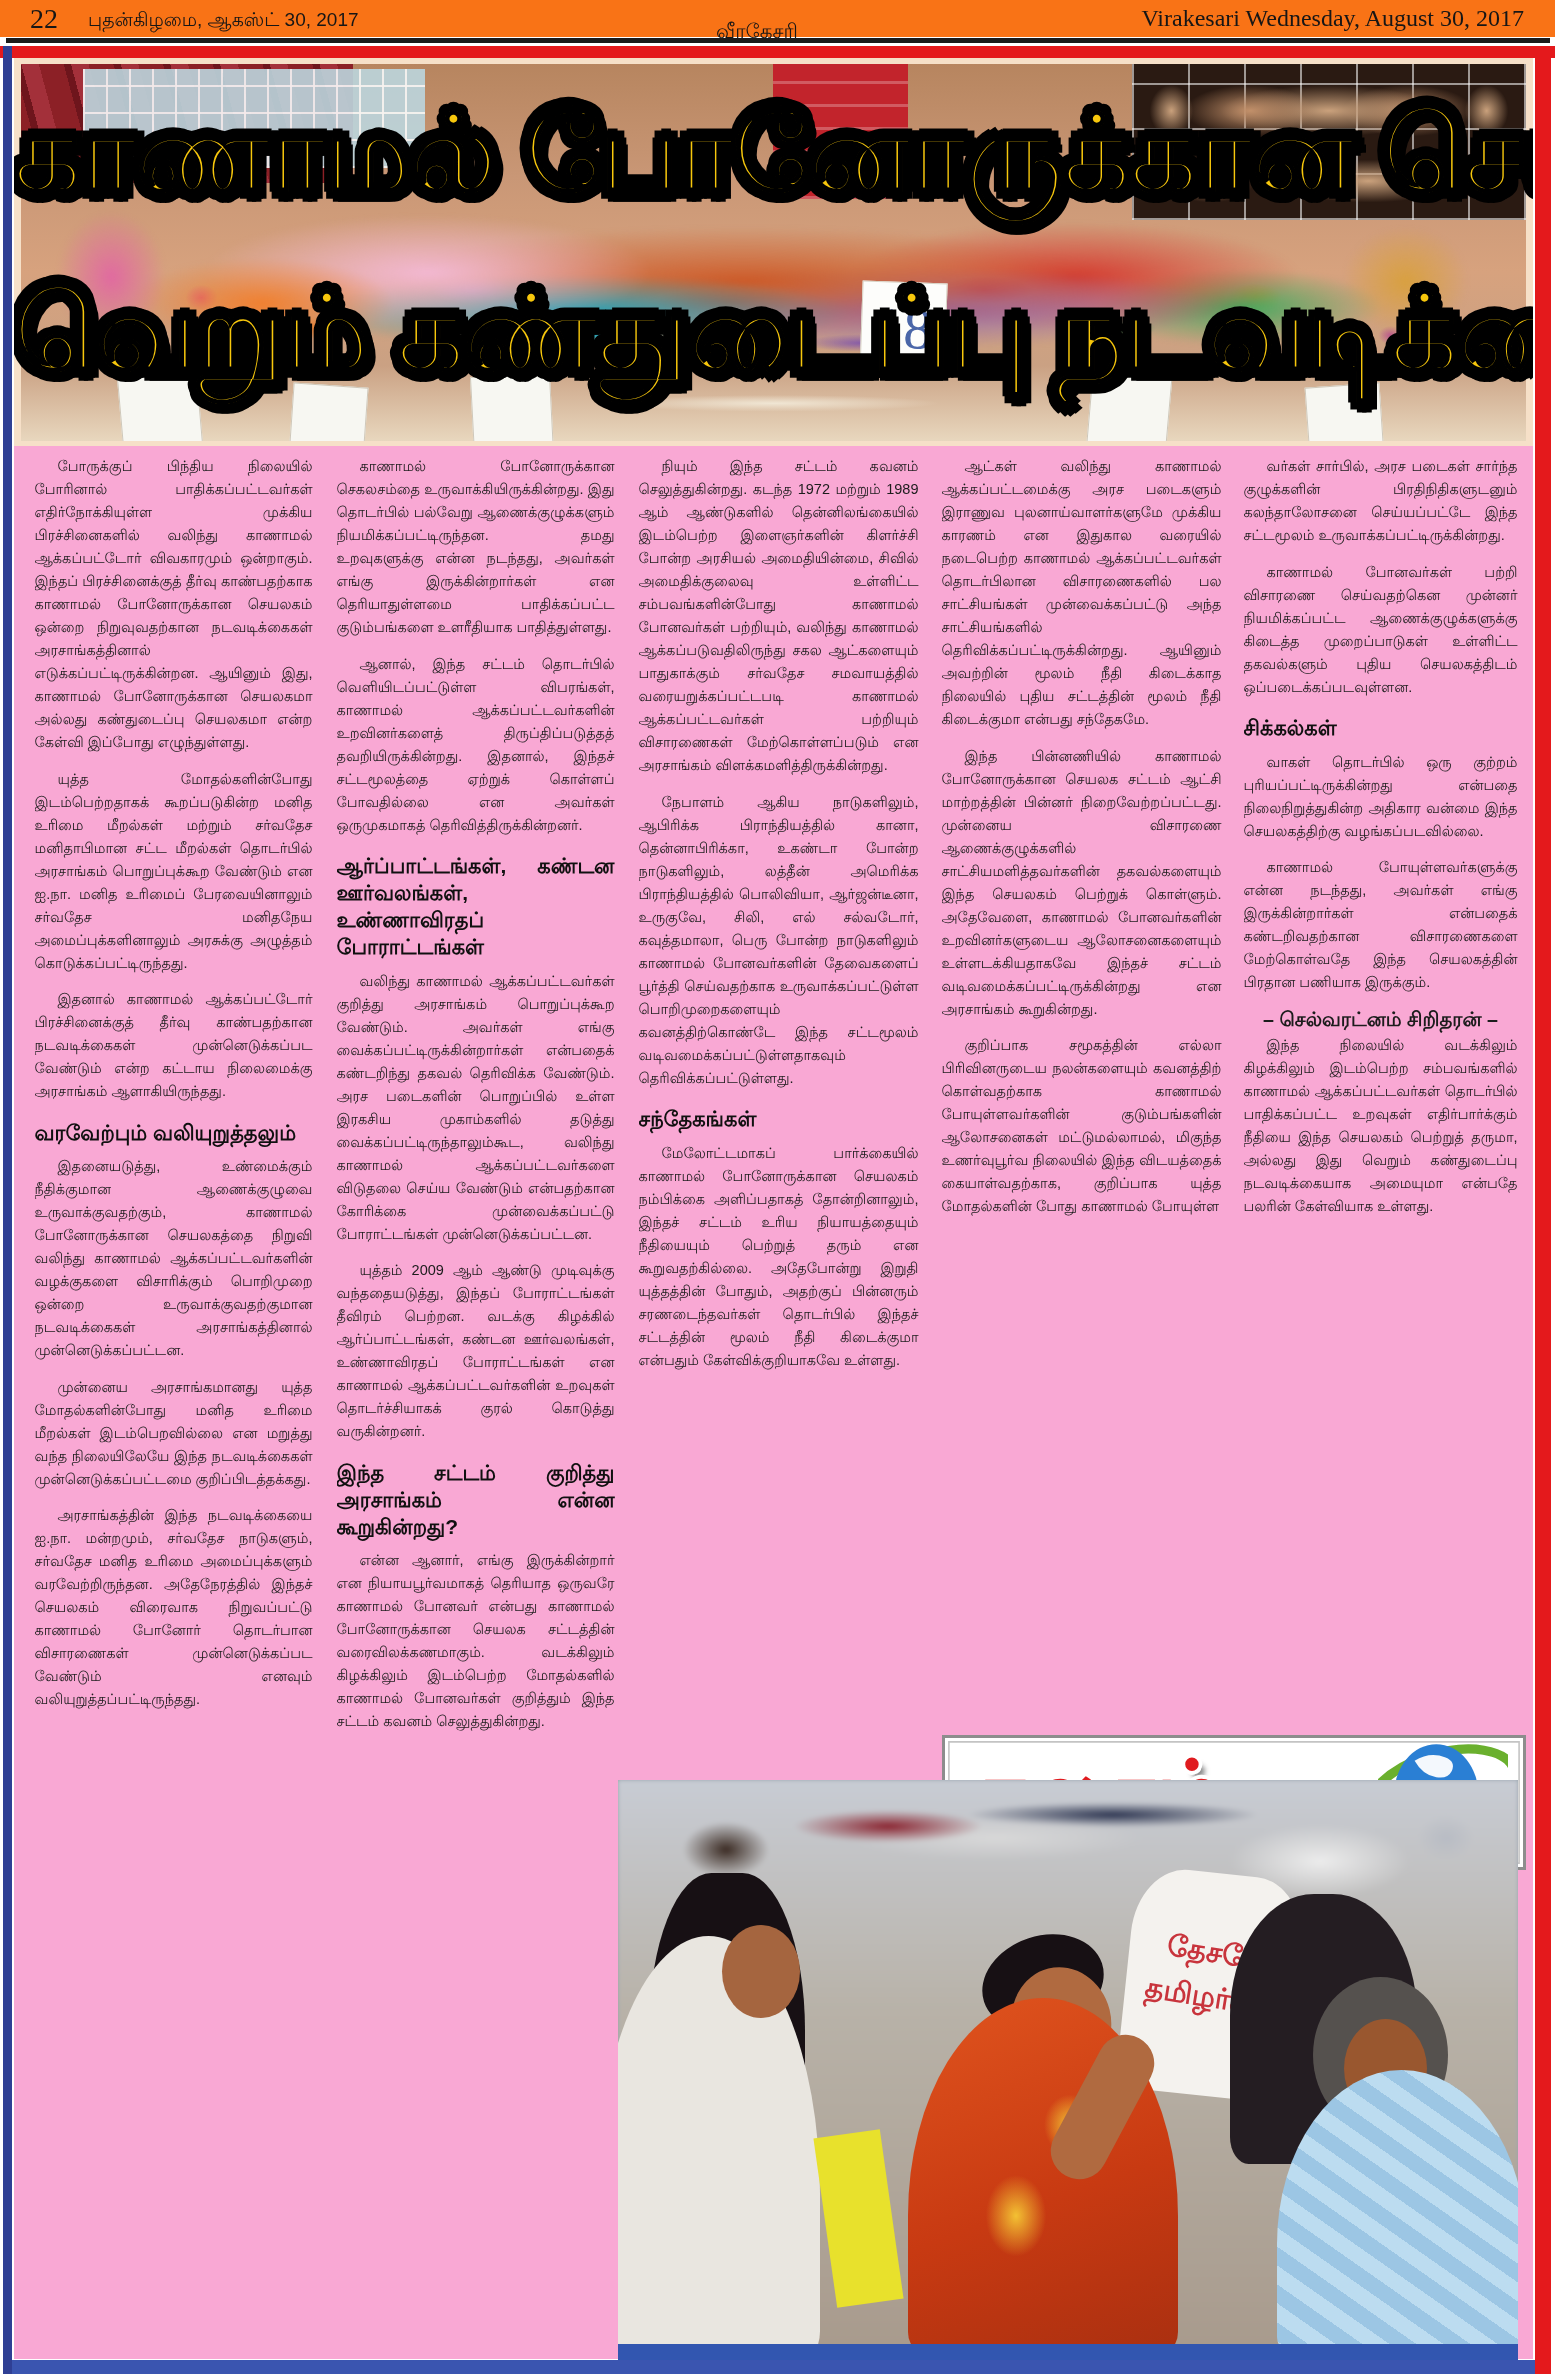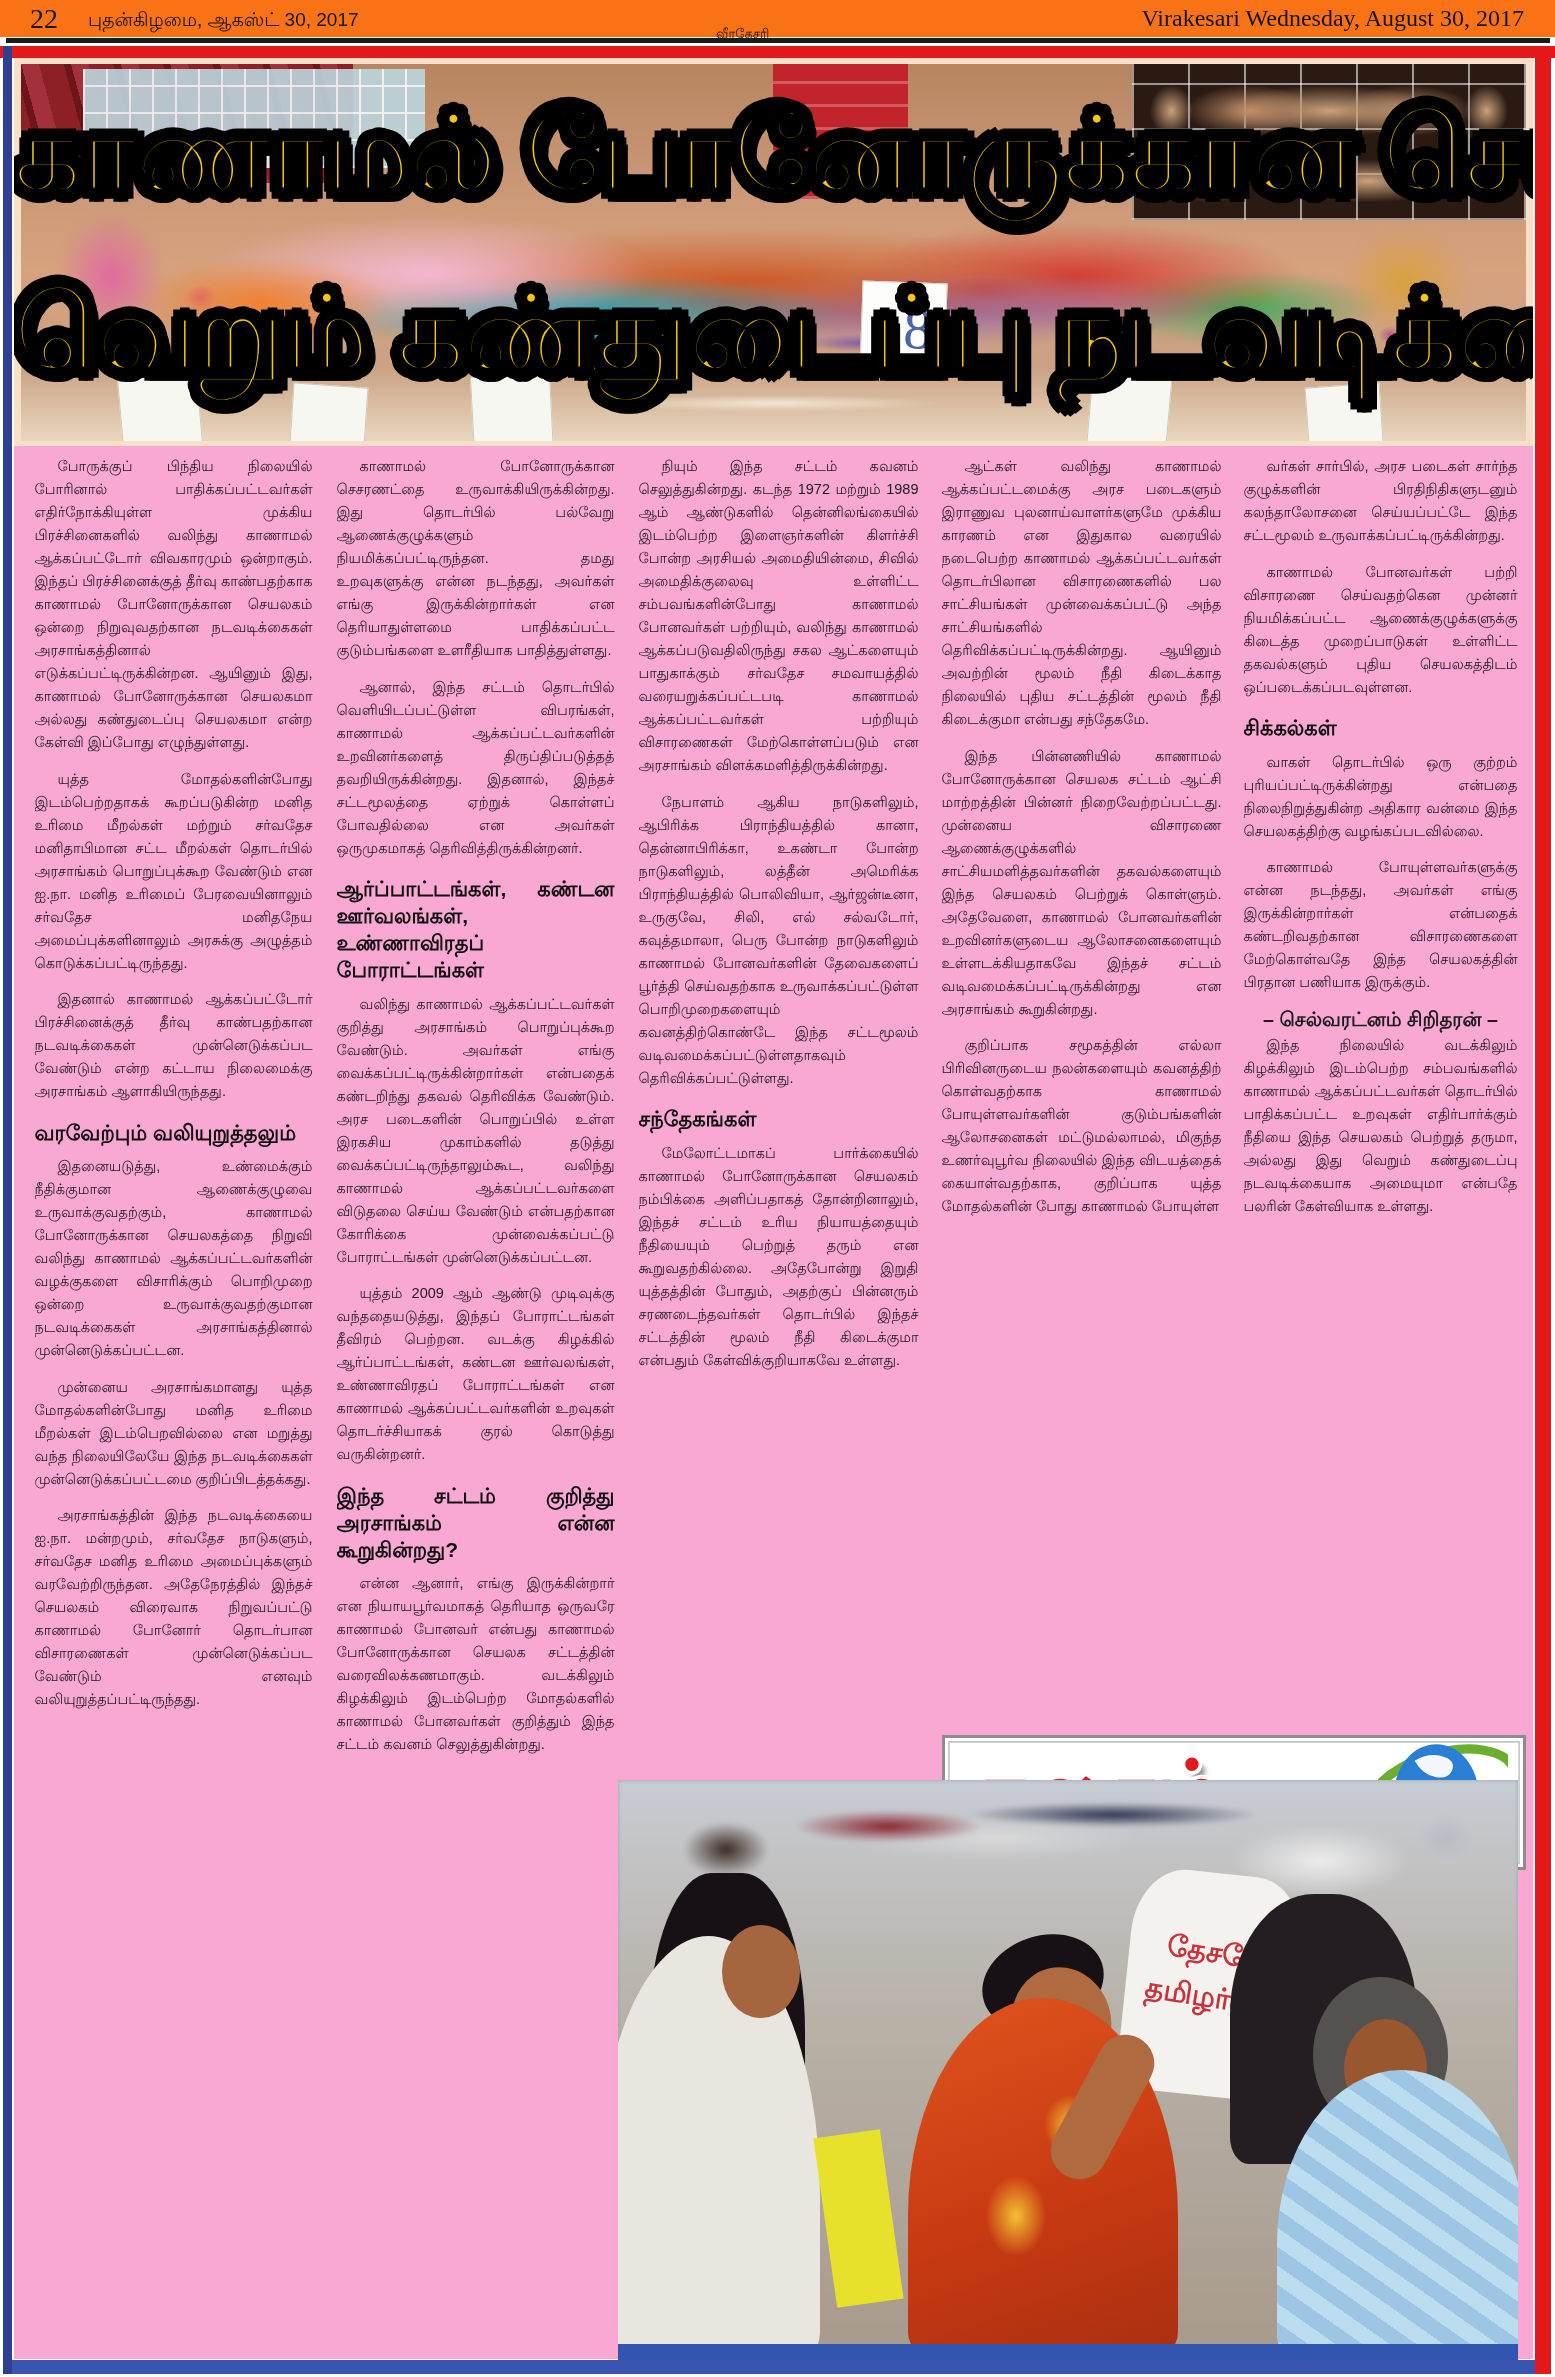--- a/index.html
+++ b/index.html
@@ -4,21 +4,21 @@
 <title>Virakesari page 22</title>
 <style>
   html,body{margin:0;padding:0;background:#ffffff;}
   #page{position:relative;width:1556px;height:2377px;background:#ffffff;overflow:hidden;
         font-family:"Liberation Sans", sans-serif;color:#161616;}
 
   
   #hdr{position:absolute;left:0;top:0;width:100%;height:37px;background:#f97316;}
   .pg-num{position:absolute;left:30px;top:3.1px;font-family:"Liberation Serif",serif;font-size:28px;}
   .dt-ta{position:absolute;left:88px;top:9.3px;font-size:19px;}
-  .masthead{position:absolute;left:716px;top:26px;font-size:13px;}
+  .masthead{position:absolute;left:716px;top:20px;font-size:20px;}
   .dt-en{position:absolute;right:32px;top:5.2px;font-family:"Liberation Serif",serif;font-size:24px;}
   #hdr-rule{position:absolute;left:6.2px;right:6.2px;top:38px;height:4.7px;background:#1b1b1b;}
 
   
   .bar{position:absolute;}
   #bar-top{left:0;right:0;top:46px;height:12.4px;background:#e4191c;}
   #bar-left{left:3.1px;top:46px;bottom:3.1px;width:8.8px;background:#2f3f94;}
   #bar-right{right:5.2px;top:46px;bottom:3.1px;width:15.6px;background:#e4191c;}
   #bar-bottom{left:12px;right:21px;bottom:3.1px;height:13.5px;background:#3a55b0;}
 
@@ -187,21 +187,21 @@
     <div class="col" id="col0">
         <p>போருக்குப் பிந்திய நிலையில் போரினால் பாதிக்கப்பட்டவர்கள் எதிர்நோக்கியுள்ள முக்கிய பிரச்சினைகளில் வலிந்து காணாமல் ஆக்கப்பட்டோர் விவகாரமும் ஒன்றாகும். இந்தப் பிரச்சினைக்குத் தீர்வு காண்பதற்காக காணாமல் போனோருக்கான செயலகம் ஒன்றை நிறுவுவதற்கான நடவடிக்கைகள் அரசாங்கத்தினால் எடுக்கப்பட்டிருக்கின்றன. ஆயினும் இது, காணாமல் போனோருக்கான செயலகமா அல்லது கண்துடைப்பு செயலகமா என்ற கேள்வி இப்போது எழுந்துள்ளது.</p>
         <p>யுத்த மோதல்களின்போது இடம்பெற்றதாகக் கூறப்படுகின்ற மனித உரிமை மீறல்கள் மற்றும் சர்வதேச மனிதாபிமான சட்ட மீறல்கள் தொடர்பில் அரசாங்கம் பொறுப்புக்கூற வேண்டும் என ஐ.நா. மனித உரிமைப் பேரவையினாலும் சர்வதேச மனிதநேய அமைப்புக்களினாலும் அரசுக்கு அழுத்தம் கொடுக்கப்பட்டிருந்தது.</p>
         <p>இதனால் காணாமல் ஆக்கப்பட்டோர் பிரச்சினைக்குத் தீர்வு காண்பதற்கான நடவடிக்கைகள் முன்னெடுக்கப்பட வேண்டும் என்ற கட்டாய நிலைமைக்கு அரசாங்கம் ஆளாகியிருந்தது.</p>
         <h3>வரவேற்பும் வலியுறுத்தலும்</h3>
         <p>இதனையடுத்து, உண்மைக்கும் நீதிக்குமான ஆணைக்குழுவை உருவாக்குவதற்கும், காணாமல் போனோருக்கான செயலகத்தை நிறுவி வலிந்து காணாமல் ஆக்கப்பட்டவர்களின் வழக்குகளை விசாரிக்கும் பொறிமுறை ஒன்றை உருவாக்குவதற்குமான நடவடிக்கைகள் அரசாங்கத்தினால் முன்னெடுக்கப்பட்டன.</p>
         <p>முன்னைய அரசாங்கமானது யுத்த மோதல்களின்போது மனித உரிமை மீறல்கள் இடம்பெறவில்லை என மறுத்து வந்த நிலையிலேயே இந்த நடவடிக்கைகள் முன்னெடுக்கப்பட்டமை குறிப்பிடத்தக்கது.</p>
         <p>அரசாங்கத்தின் இந்த நடவடிக்கையை ஐ.நா. மன்றமும், சர்வதேச நாடுகளும், சர்வதேச மனித உரிமை அமைப்புக்களும் வரவேற்றிருந்தன. அதேநேரத்தில் இந்தச் செயலகம் விரைவாக நிறுவப்பட்டு காணாமல் போனோர் தொடர்பான விசாரணைகள் முன்னெடுக்கப்பட வேண்டும் எனவும் வலியுறுத்தப்பட்டிருந்தது.</p>
       </div>
     <div class="col" id="col1">
-        <p>காணாமல் போனோருக்கான செசரணட்தை உருவாக்கியிருக்கின்றது. இது தொடர்பில் பல்வேறு ஆணைக்குழுக்களும் நியமிக்கப்பட்டிருந்தன. தமது உறவுகளுக்கு என்ன நடந்தது, அவர்கள் எங்கு இருக்கின்றார்கள் என தெரியாதுள்ளமை பாதிக்கப்பட்ட குடும்பங்களை உளரீதியாக பாதித்துள்ளது.</p>
+        <p>காணாமல் போனோருக்கான செகலசம்தை உருவாக்கியிருக்கின்றது. இது தொடர்பில் பல்வேறு ஆணைக்குழுக்களும் நியமிக்கப்பட்டிருந்தன. தமது உறவுகளுக்கு என்ன நடந்தது, அவர்கள் எங்கு இருக்கின்றார்கள் என தெரியாதுள்ளமை பாதிக்கப்பட்ட குடும்பங்களை உளரீதியாக பாதித்துள்ளது.</p>
         <p>ஆனால், இந்த சட்டம் தொடர்பில் வெளியிடப்பட்டுள்ள விபரங்கள், காணாமல் ஆக்கப்பட்டவர்களின் உறவினர்களைத் திருப்திப்படுத்தத் தவறியிருக்கின்றது. இதனால், இந்தச் சட்டமூலத்தை ஏற்றுக் கொள்ளப் போவதில்லை என அவர்கள் ஒருமுகமாகத் தெரிவித்திருக்கின்றனர்.</p>
         <h3>ஆர்ப்பாட்டங்கள், கண்டன ஊர்வலங்கள், உண்ணாவிரதப் போராட்டங்கள்</h3>
         <p>வலிந்து காணாமல் ஆக்கப்பட்டவர்கள் குறித்து அரசாங்கம் பொறுப்புக்கூற வேண்டும். அவர்கள் எங்கு வைக்கப்பட்டிருக்கின்றார்கள் என்பதைக் கண்டறிந்து தகவல் தெரிவிக்க வேண்டும். அரச படைகளின் பொறுப்பில் உள்ள இரகசிய முகாம்களில் தடுத்து வைக்கப்பட்டிருந்தாலும்கூட, வலிந்து காணாமல் ஆக்கப்பட்டவர்களை விடுதலை செய்ய வேண்டும் என்பதற்கான கோரிக்கை முன்வைக்கப்பட்டு போராட்டங்கள் முன்னெடுக்கப்பட்டன.</p>
         <p>யுத்தம் 2009 ஆம் ஆண்டு முடிவுக்கு வந்ததையடுத்து, இந்தப் போராட்டங்கள் தீவிரம் பெற்றன. வடக்கு கிழக்கில் ஆர்ப்பாட்டங்கள், கண்டன ஊர்வலங்கள், உண்ணாவிரதப் போராட்டங்கள் என காணாமல் ஆக்கப்பட்டவர்களின் உறவுகள் தொடர்ச்சியாகக் குரல் கொடுத்து வருகின்றனர்.</p>
         <h3>இந்த சட்டம் குறித்து அரசாங்கம் என்ன கூறுகின்றது?</h3>
         <p>என்ன ஆனார், எங்கு இருக்கின்றார் என நியாயபூர்வமாகத் தெரியாத ஒருவரே காணாமல் போனவர் என்பது காணாமல் போனோருக்கான செயலக சட்டத்தின் வரைவிலக்கணமாகும். வடக்கிலும் கிழக்கிலும் இடம்பெற்ற மோதல்களில் காணாமல் போனவர்கள் குறித்தும் இந்த சட்டம் கவனம் செலுத்துகின்றது.</p>
       </div>
     <div class="col" id="col2">
         <p>நியும் இந்த சட்டம் கவனம் செலுத்துகின்றது. கடந்த 1972 மற்றும் 1989 ஆம் ஆண்டுகளில் தென்னிலங்கையில் இடம்பெற்ற இளைஞர்களின் கிளர்ச்சி போன்ற அரசியல் அமைதியின்மை, சிவில் அமைதிக்குலைவு உள்ளிட்ட சம்பவங்களின்போது காணாமல் போனவர்கள் பற்றியும், வலிந்து காணாமல் ஆக்கப்படுவதிலிருந்து சகல ஆட்களையும் பாதுகாக்கும் சர்வதேச சமவாயத்தில் வரையறுக்கப்பட்டபடி காணாமல் ஆக்கப்பட்டவர்கள் பற்றியும் விசாரணைகள் மேற்கொள்ளப்படும் என அரசாங்கம் விளக்கமளித்திருக்கின்றது.</p>
         <p>நேபாளம் ஆகிய நாடுகளிலும், ஆபிரிக்க பிராந்தியத்தில் கானா, தென்னாபிரிக்கா, உகண்டா போன்ற நாடுகளிலும், லத்தீன் அமெரிக்க பிராந்தியத்தில் பொலிவியா, ஆர்ஜன்டீனா, உருகுவே, சிலி, எல் சல்வடோர், கவுத்தமாலா, பெரு போன்ற நாடுகளிலும் காணாமல் போனவர்களின் தேவைகளைப் பூர்த்தி செய்வதற்காக உருவாக்கப்பட்டுள்ள பொறிமுறைகளையும் கவனத்திற்கொண்டே இந்த சட்டமூலம் வடிவமைக்கப்பட்டுள்ளதாகவும் தெரிவிக்கப்பட்டுள்ளது.</p>

